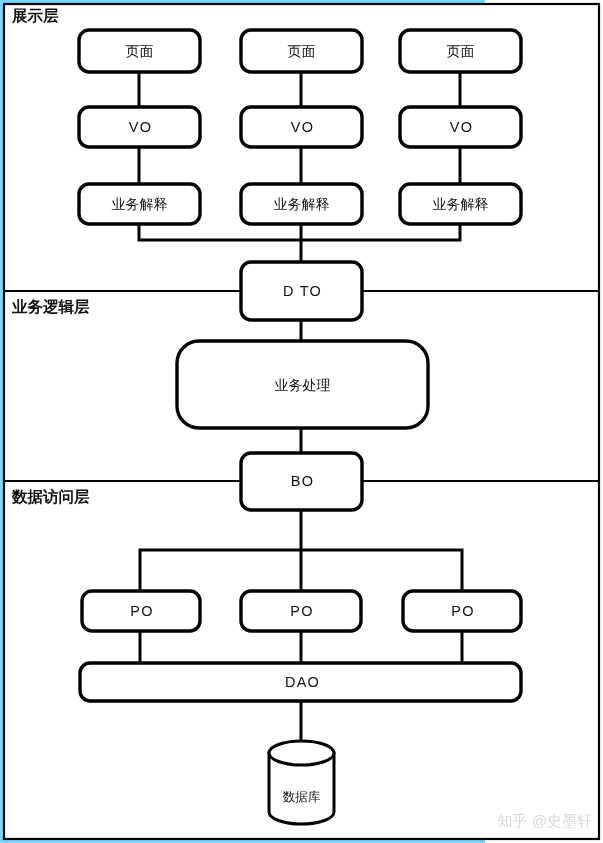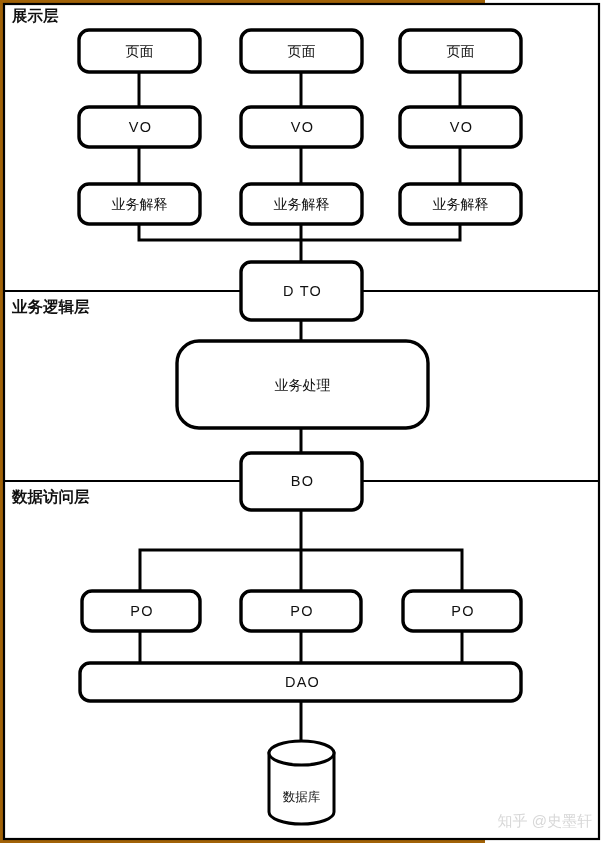--- a/index.html
+++ b/index.html
@@ -10,21 +10,21 @@
   body {
     width: 603px;
     height: 843px;
     font-family: "Liberation Sans", "DejaVu Sans", sans-serif;
     overflow: hidden;
   }
   #diagram-root {
     position: relative;
     width: 485px;
     height: 843px;
-    background: #a16207;
+    background: #7dd3fc;
   }
   svg#arch-svg {
     display: block;
     width: 603px;
     height: 843px;
   }
   .frame-rect {
     fill: #ffffff;
     stroke: #000000;
     stroke-width: 2.2;

